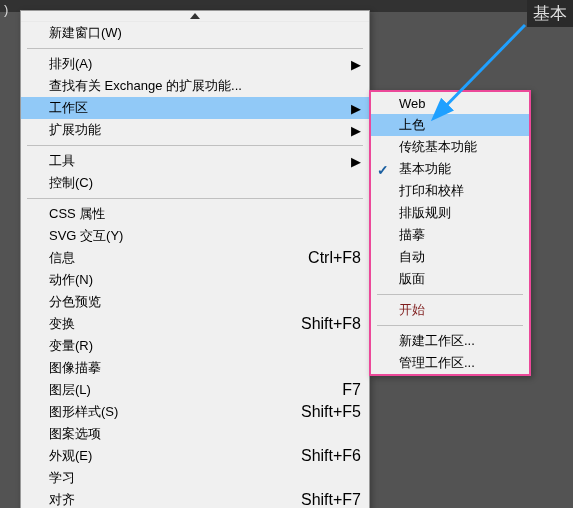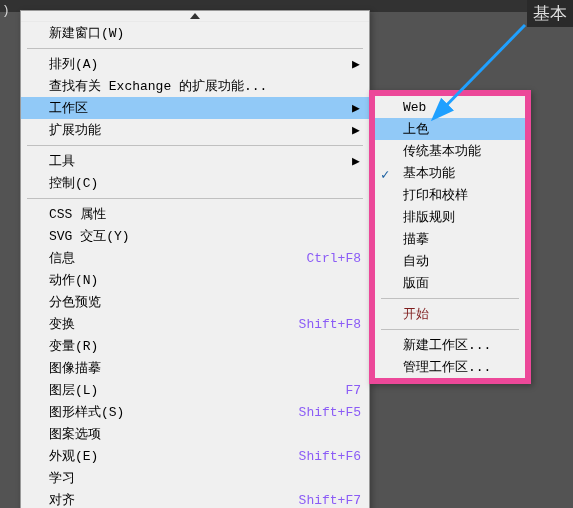--- a/index.html
+++ b/index.html
@@ -44,46 +44,45 @@
     background: #f0f0f0;
     border: 1px solid #999;
     box-shadow: 2px 2px 6px rgba(0,0,0,0.3);
   }
   .submenu {
     position: absolute;
     left: 369px;
     top: 90px;
     width: 162px;
     background: #f0f0f0;
-    border: 6px solid #ec4899;
+    border: 2px solid #ec4899;
     box-shadow: 2px 2px 6px rgba(0,0,0,0.3);
   }
   .menu-scroll-up {
     text-align: center;
     padding: 2px 0;
     background: #f0f0f0;
     border-bottom: 1px solid #e9e9e9;
   }
   .menu-scroll-up svg { display: block; margin: 0 auto; }
   .menu-item {
     display: flex;
     align-items: center;
     padding: 3px 8px 3px 28px;
     height: 22px;
     position: relative;
-    font-family: Liberation Mono, monospace;
   }
   .menu-item.highlighted {
     background: #91c9f7;
   }
   .menu-item.disabled {
     color: #7f1d1d;
   }
   .menu-item .label { flex: 1; white-space: nowrap; }
-  .menu-item .shortcut { color: #8b5cf6; font-size: 13px; margin-left: 10px;}
+  .menu-item .shortcut { color: #000000; font-size: 16px; margin-left: 10px;}
   .menu-item .arrow {
     margin-left: 6px;
     width: 10px;
     text-align: center;
   }
   .menu-item .check {
     position: absolute;
     left: 6px;
     top: 4px;
     color: #1a5fa0;

